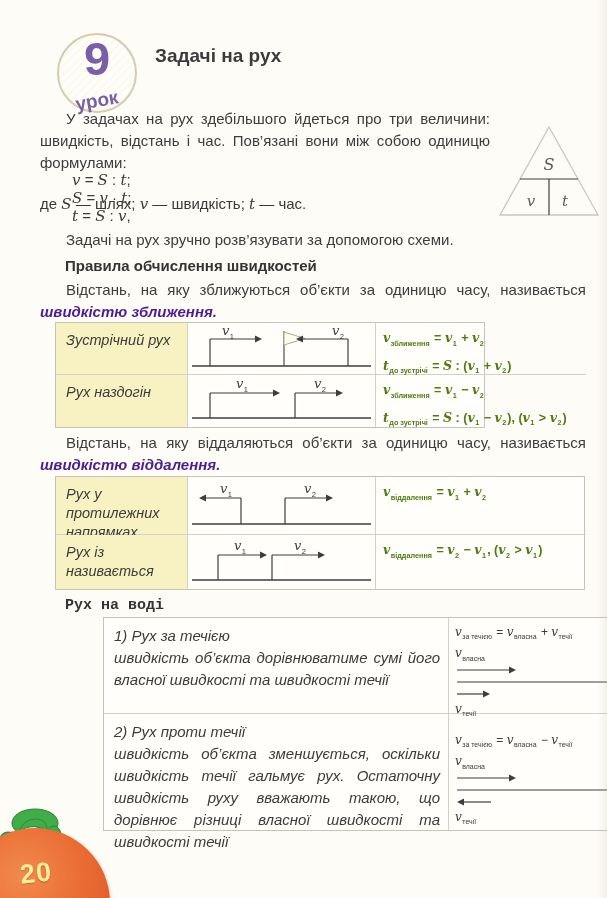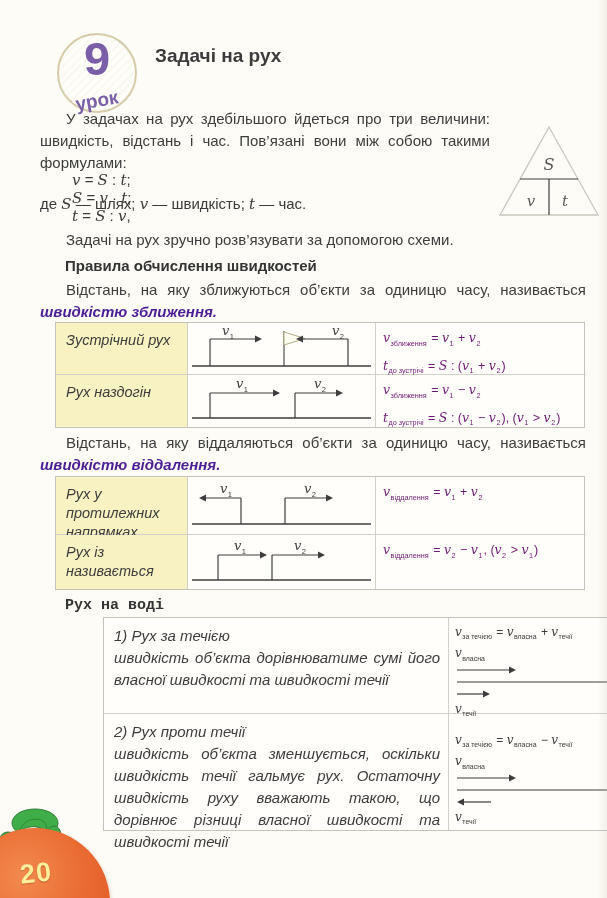--- a/index.html
+++ b/index.html
@@ -62,21 +62,21 @@
   #rules-heading{left:65px;top:257px;}
   #approach-p{left:40px;top:279px;width:546px;}
   #away-p{left:40px;top:432px;width:546px;}
   #water-heading{left:65px;top:597px;font-family:Liberation Mono, monospace;}
 
   
   .tbl{
     border:1px solid #c6c3bb;background:#fffefa;
     display:grid;box-sizing:border-box;
   }
-  #table1{left:55px;top:322px;width:530px;grid-template-columns:132px 188px 210px;}
+  #table1{left:55px;top:322px;width:430px;grid-template-columns:132px 188px 210px;}
   #table2{left:55px;top:476px;width:530px;grid-template-columns:132px 188px 210px;}
   #table3{left:55px;top:617px;width:530px;grid-template-columns:345px 185px;margin-left:48px;}
   .cell{
     border-right:1px solid #d3d0c8;border-bottom:1px solid #d3d0c8;
     box-sizing:border-box;position:relative;
   }
   .cell.last-col{border-right:none;}
   .cell.last-row{border-bottom:none;}
   .label-cell{
     background:#f8f2c2;padding:8px 6px 6px 10px;
@@ -85,21 +85,21 @@
   }
   .r52{height:52px;} .r58{height:58px;} .r54{height:54px;}
   .w-r1{height:96px;} .w-r2{height:116px;}
   .diagram-cell{overflow:hidden;}
   .diagram-cell svg{position:absolute;left:0;top:0;}
   .dlabel{
     position:absolute;font-size:13px;color:#3d3d3d;white-space:nowrap;
   }
   .formula-cell{
     padding:4px 4px 2px 7px;display:flex;flex-direction:column;justify-content:flex-start;
-    font-size:12.5px;color:#701a75;line-height:22px;
+    font-size:12.5px;color:#4d7c0f;line-height:22px;font-weight:bold;
   }
   .fline{white-space:nowrap;}
 
   
   .water-text{
     padding:7px 8px 6px 10px;font-size:15px;font-style:italic;line-height:22px;
     text-align:justify;color:#3c3c3c;
   }
   .water-title{display:block;}
   .water-diagram{padding:6px 2px 2px 6px;}
@@ -127,21 +127,21 @@
 
 <div class="page">
 
   <div class="abs badge">
     <div class="badge-num">9</div>
     <div class="badge-word">урок</div>
   </div>
 
   <div class="abs page-title">Задачі на рух</div>
 
-  <div class="abs para indent" id="p1">У задачах на рух здебільшого йдеться про три величини: швидкість, відстань і час. Пов’язані вони між собою такими формулами:</div>
+  <div class="abs para indent" id="p1">У задачах на рух здебільшого йдеться про три величини: швидкість, відстань і час. Пов’язані вони між собою одиницю формулами:</div>
 
   <div class="abs" id="formula-row">
     <span><span class="fvar">v</span><span> = </span><span class="fvar">S</span><span> : </span><span class="fvar">t</span><span>;</span></span>
     <span><span class="fvar">S</span><span> = </span><span class="fvar">v</span><span> · </span><span class="fvar">t</span><span>;</span></span>
     <span><span class="fvar">t</span><span> = </span><span class="fvar">S</span><span> : </span><span class="fvar">v</span><span>,</span></span>
   </div>
 
   <div class="abs" id="legend"><span>де </span><span class="fvar">S</span><span> — шлях; </span><span class="fvar">v</span><span> — швидкість; </span><span class="fvar">t</span><span> — час.</span></div>
 
   <div class="abs" id="triangle">

